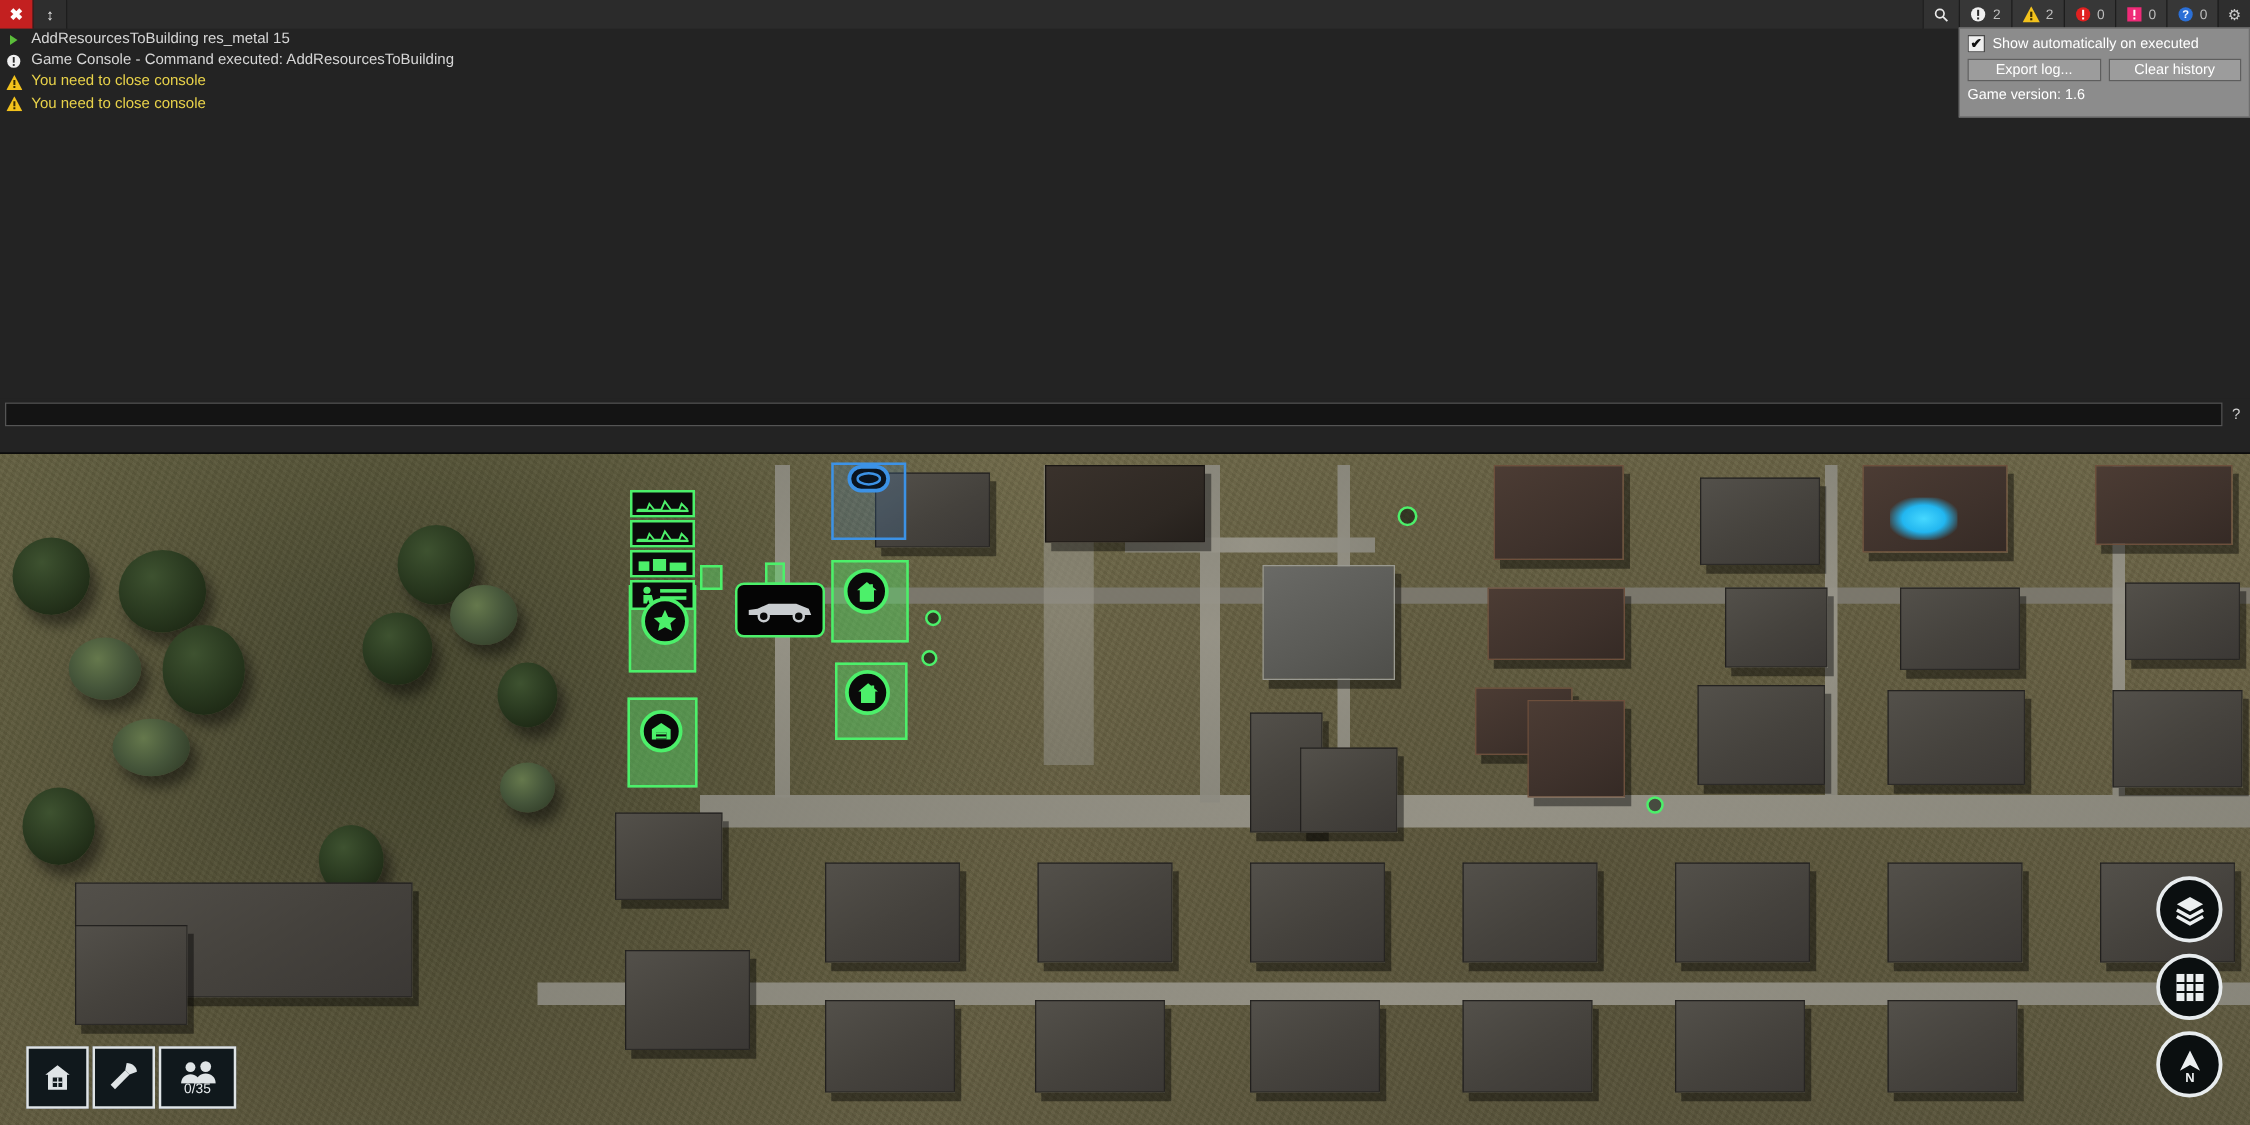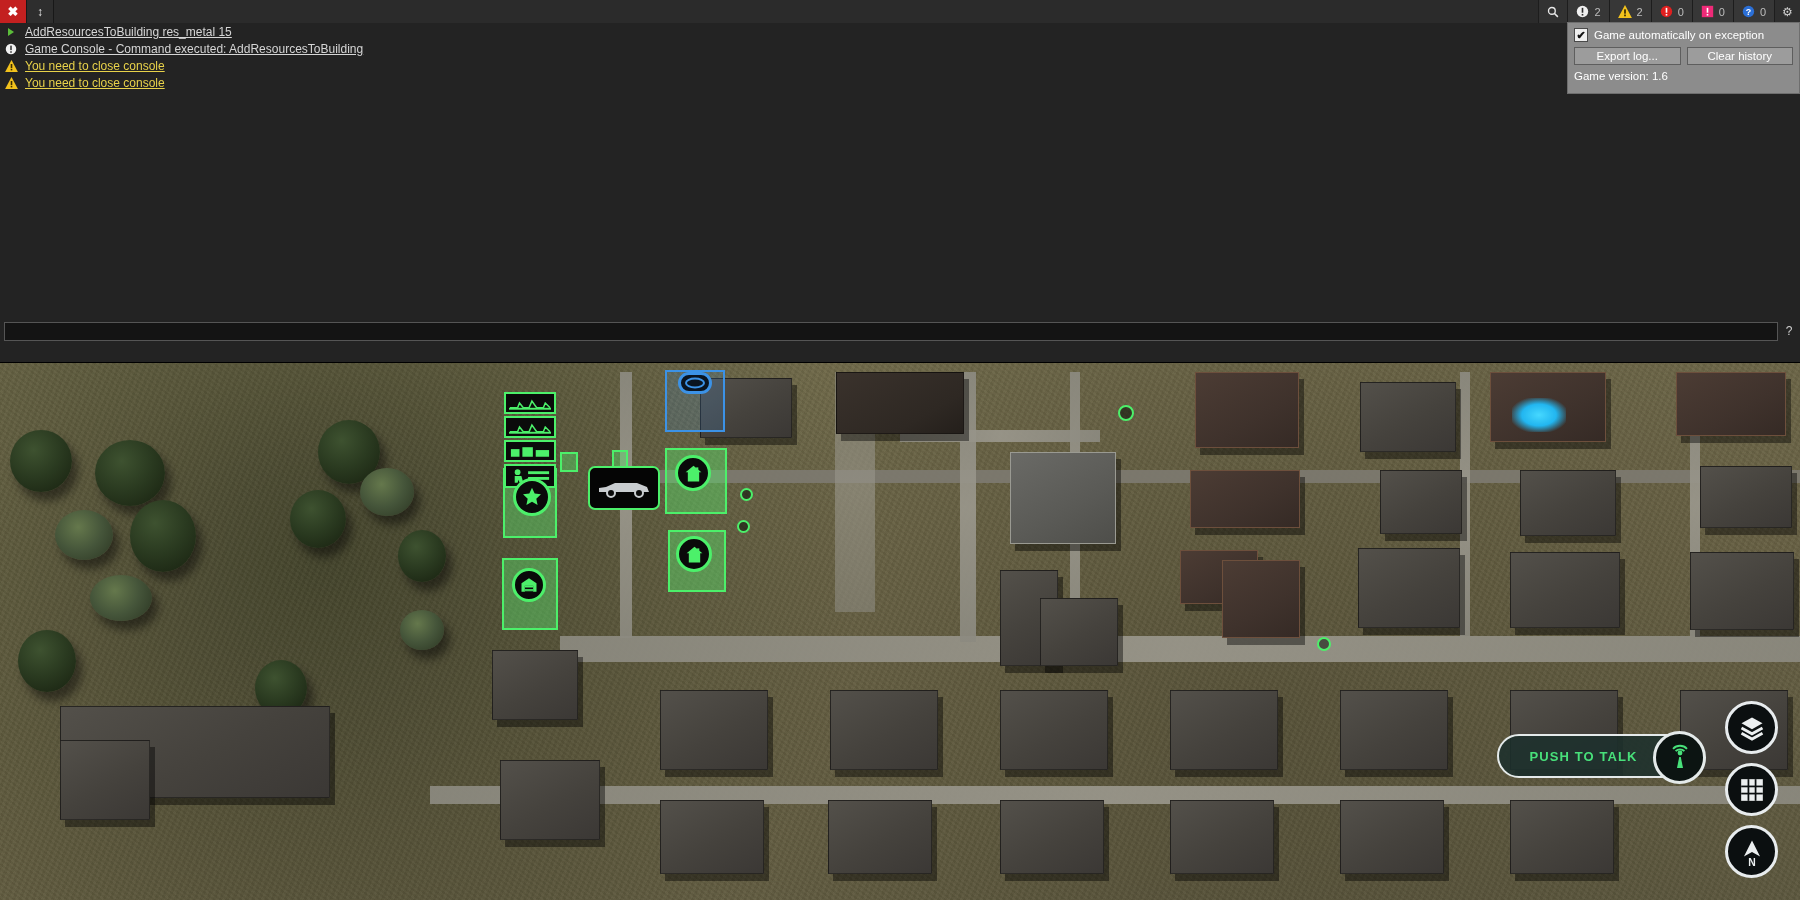--- a/index.html
+++ b/index.html
@@ -131,25 +131,24 @@
     width: 26px; background: #2e2e2e;
     display:flex; align-items:center; justify-content:center;
     border-left: 1px solid #1d1d1d; color:#cfcfcf; font-size: 12px;
   }
 
   .log-area {
     position: absolute; left: 0; top: 23px; right: 0; bottom: 43px;
     background: #232323; overflow: hidden;
   }
   .log-row {
-    display: flex; align-items: center; gap: 7px;
+    display: flex; gap: 7px;
     height: 17.2px; padding-left: 4px;
     font-size: 12px; color: #d6d6d6;
     white-space: nowrap;
-    text-decoration: underline;
   }
   .log-row.warn { color: #e8d24a; }
   .log-ic { width: 14px; display: flex; align-items: center; justify-content: center; flex: 0 0 14px; }
 
   .cmd-input-wrap {
     position: absolute; left: 0; right: 0; bottom: 20px; height: 22px;
     padding: 0 4px; display: flex; align-items: center; gap: 4px;
   }
   .cmd-input {
     flex: 1; height: 19px;
@@ -503,41 +502,55 @@
     <div class="cmd-input-wrap">
       <input class="cmd-input" type="text" value="" placeholder="" style="">
       <div class="cmd-help">?</div>
     </div>
   </div>
 
 
   <div class="exc-panel">
     <div class="exc-check-row">
       <div class="exc-check">✔</div>
-      <div class="exc-label">Game automatically on exception</div>
+      <div class="exc-label">Show automatically on executed</div>
     </div>
     <div class="exc-btn-row">
       <div class="exc-btn">Export log...</div>
       <div class="exc-btn">Clear history</div>
     </div>
     <div class="exc-ver">Game version: 1.6</div>
   </div>
 
-
-  <div class="ptt">
-    <div class="ptt-label">PUSH TO TALK</div>
-    <div class="ptt-knob">
-      <svg width="28" height="28" viewBox="0 0 28 28">
-        <path d="M11 24l2.2-11h1.6L17 24z" fill="#48e07a"></path>
-        <circle cx="14" cy="9" r="2.4" fill="#48e07a"></circle>
-        <path d="M9.6 7.2a6 6 0 0 1 8.8 0" fill="none" stroke="#48e07a" stroke-width="1.8"></path>
-        <path d="M7 4.8a9.6 9.6 0 0 1 14 0" fill="none" stroke="#48e07a" stroke-width="1.8"></path>
-      </svg>
+  <div class="hud-left">
+    <div class="hud-btn">
+      <svg width="26" height="26" viewBox="0 0 24 24">
+        <path d="M12 3l9 7h-2v11H5V10H3z" fill="#dfe4e6"></path>
+        <rect x="8.5" y="12" width="7" height="7" fill="#10181c"></rect>
+        <rect x="11.7" y="12" width="1" height="7" fill="#dfe4e6"></rect>
+        <rect x="8.5" y="15" width="7" height="1" fill="#dfe4e6"></rect>
+      </svg>
+    </div>
+    <div class="hud-btn">
+      <svg width="28" height="28" viewBox="0 0 24 24">
+        <path d="M14 2c4 0 7 3 7 6l-5 2-3-3z" fill="#dfe4e6"></path>
+        <path d="M13 7l3 3-10 10-3-3z" fill="#dfe4e6"></path>
+      </svg>
+    </div>
+    <div class="hud-btn wide">
+      <svg width="30" height="19" viewBox="0 0 32 20">
+        <circle cx="10" cy="6" r="4.2" fill="#dfe4e6"></circle>
+        <path d="M2 20c0-5 3.6-8 8-8s8 3 8 8z" fill="#dfe4e6"></path>
+        <circle cx="23" cy="5.5" r="4.6" fill="#dfe4e6"></circle>
+        <path d="M14.5 20c0-5.4 3.8-8.6 8.5-8.6s8.5 3.2 8.5 8.6z" fill="#dfe4e6"></path>
+      </svg>
+      <span class="hud-count">0/35</span>
     </div>
   </div>
+
 
   <div class="round-stack">
     <div class="round-btn">
       <svg width="28" height="28" viewBox="0 0 24 24">
         <path d="M12 3l9 5-9 5-9-5z" fill="#eceff0"></path>
         <path d="M3 12l9 5 9-5" fill="none" stroke="#eceff0" stroke-width="2.4"></path>
         <path d="M3 16.5l9 5 9-5" fill="none" stroke="#eceff0" stroke-width="2.4"></path>
       </svg>
     </div>
     <div class="round-btn">

